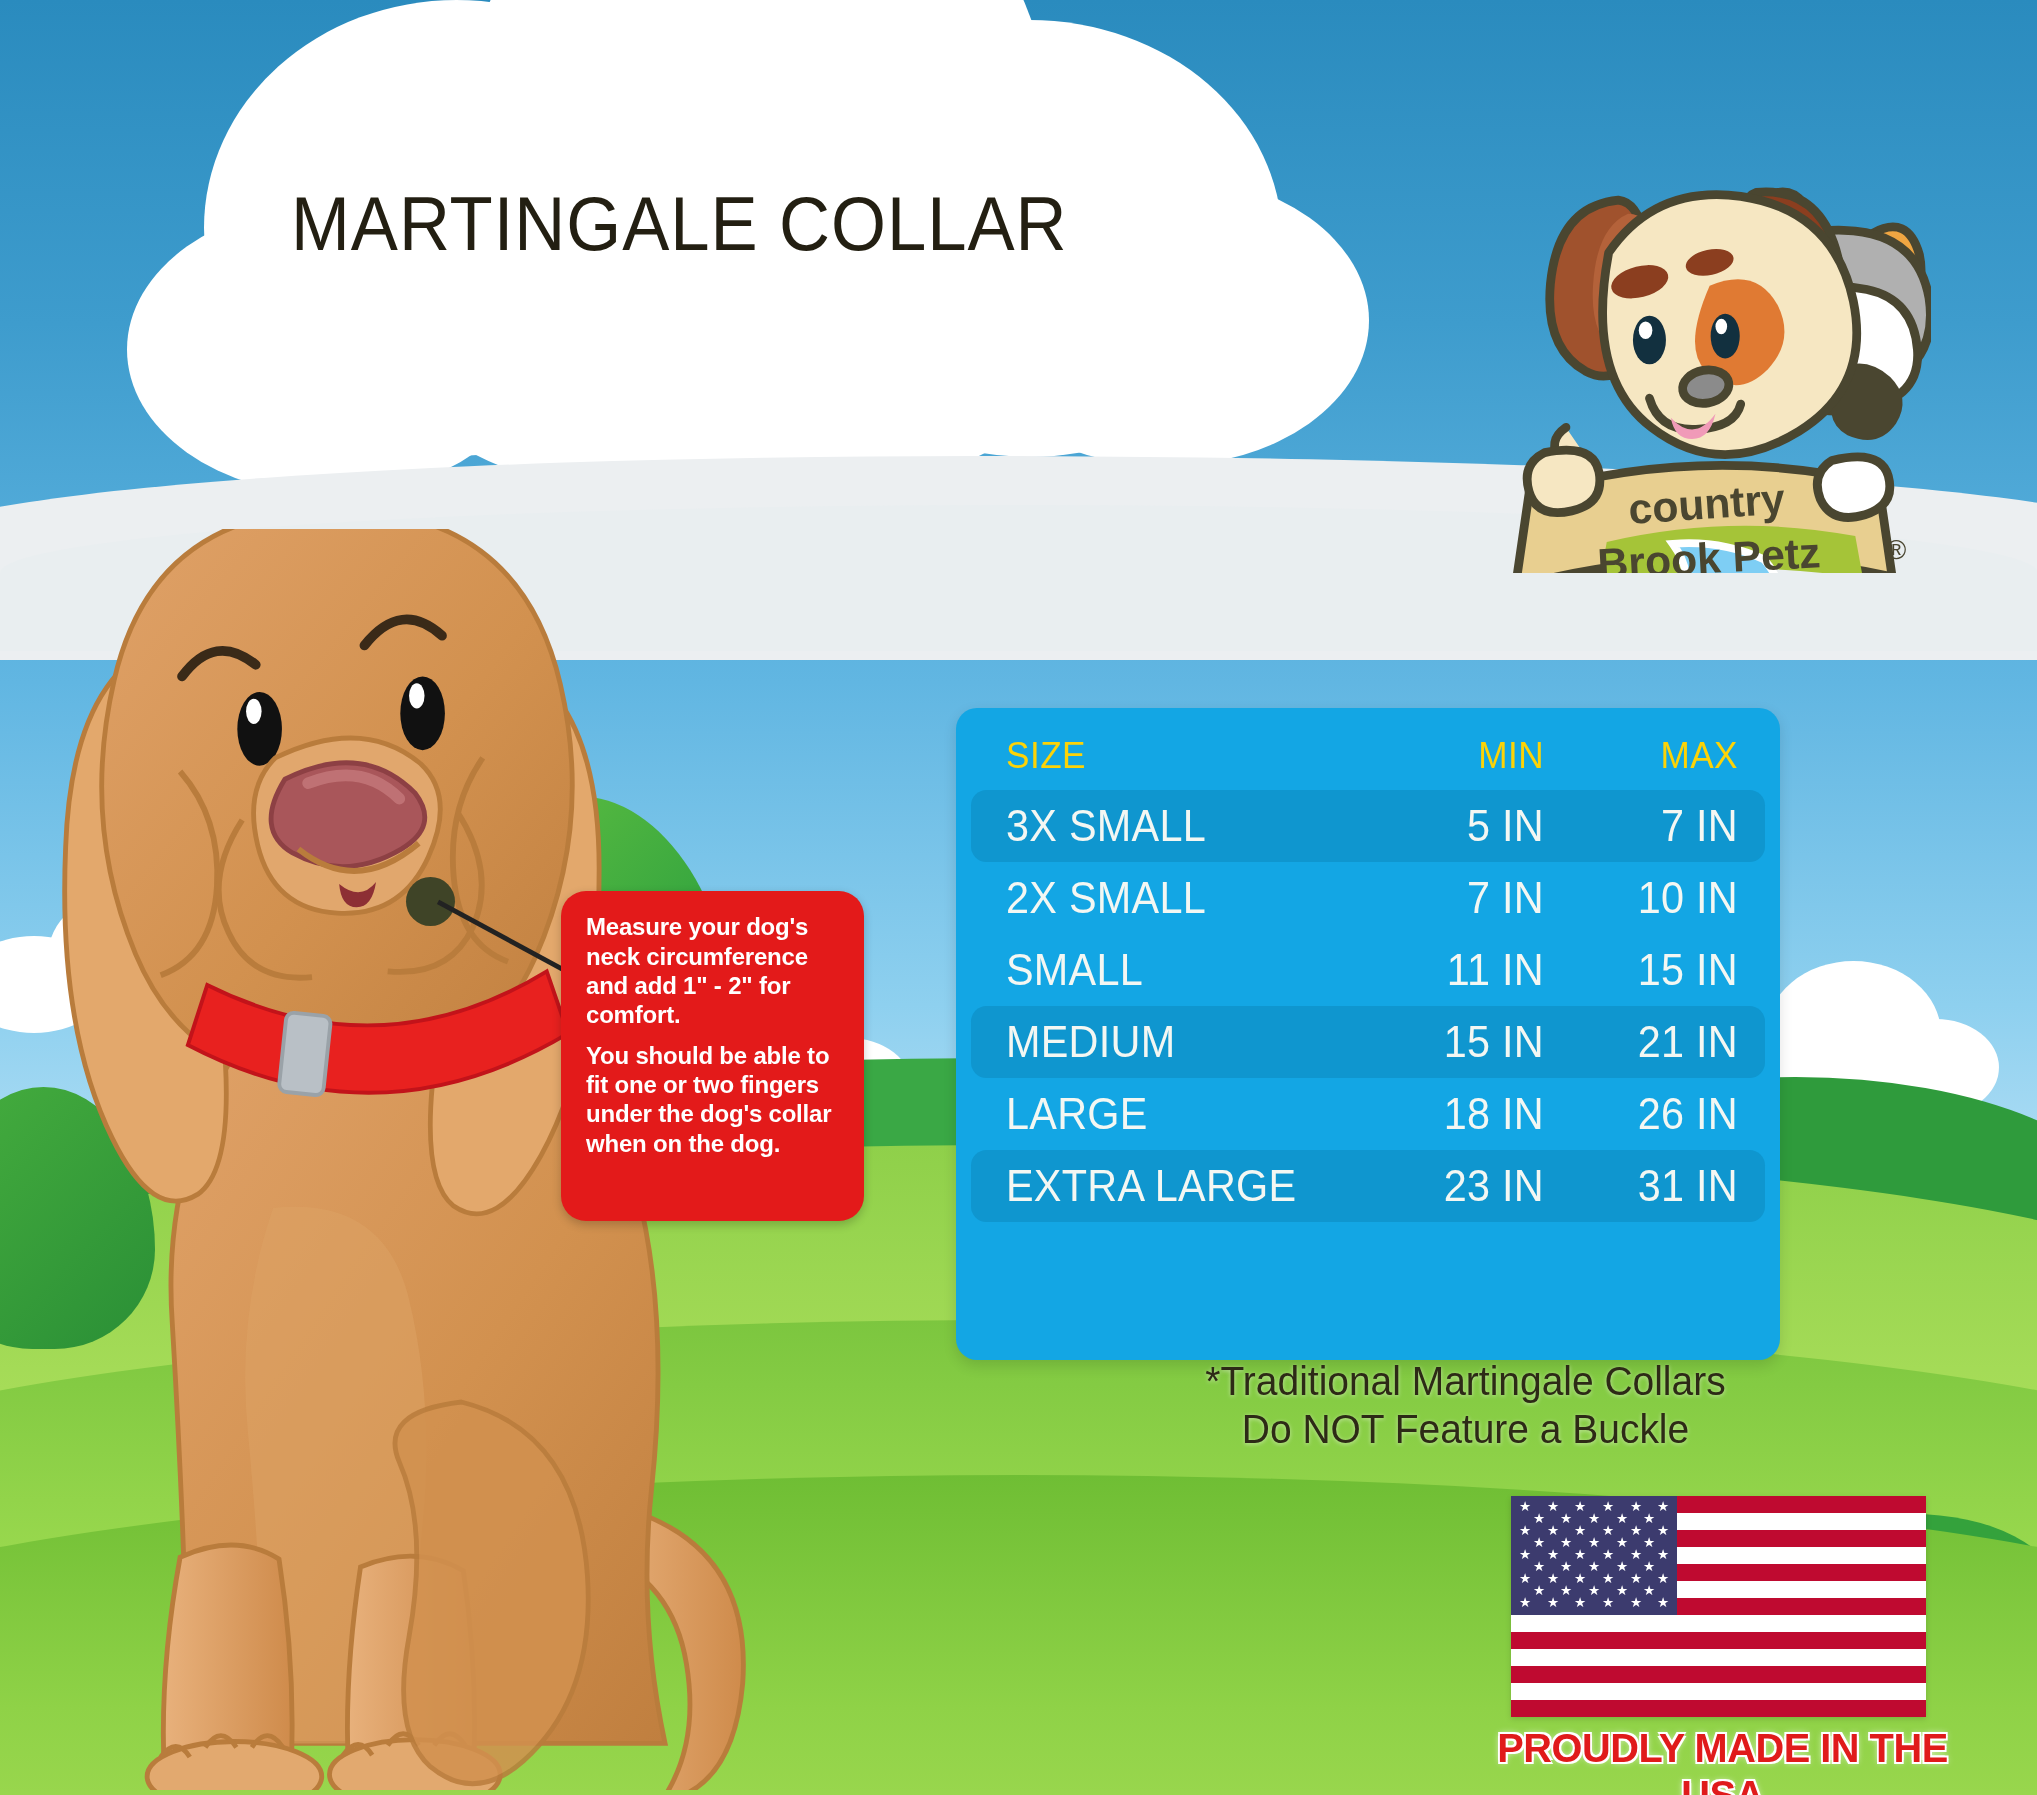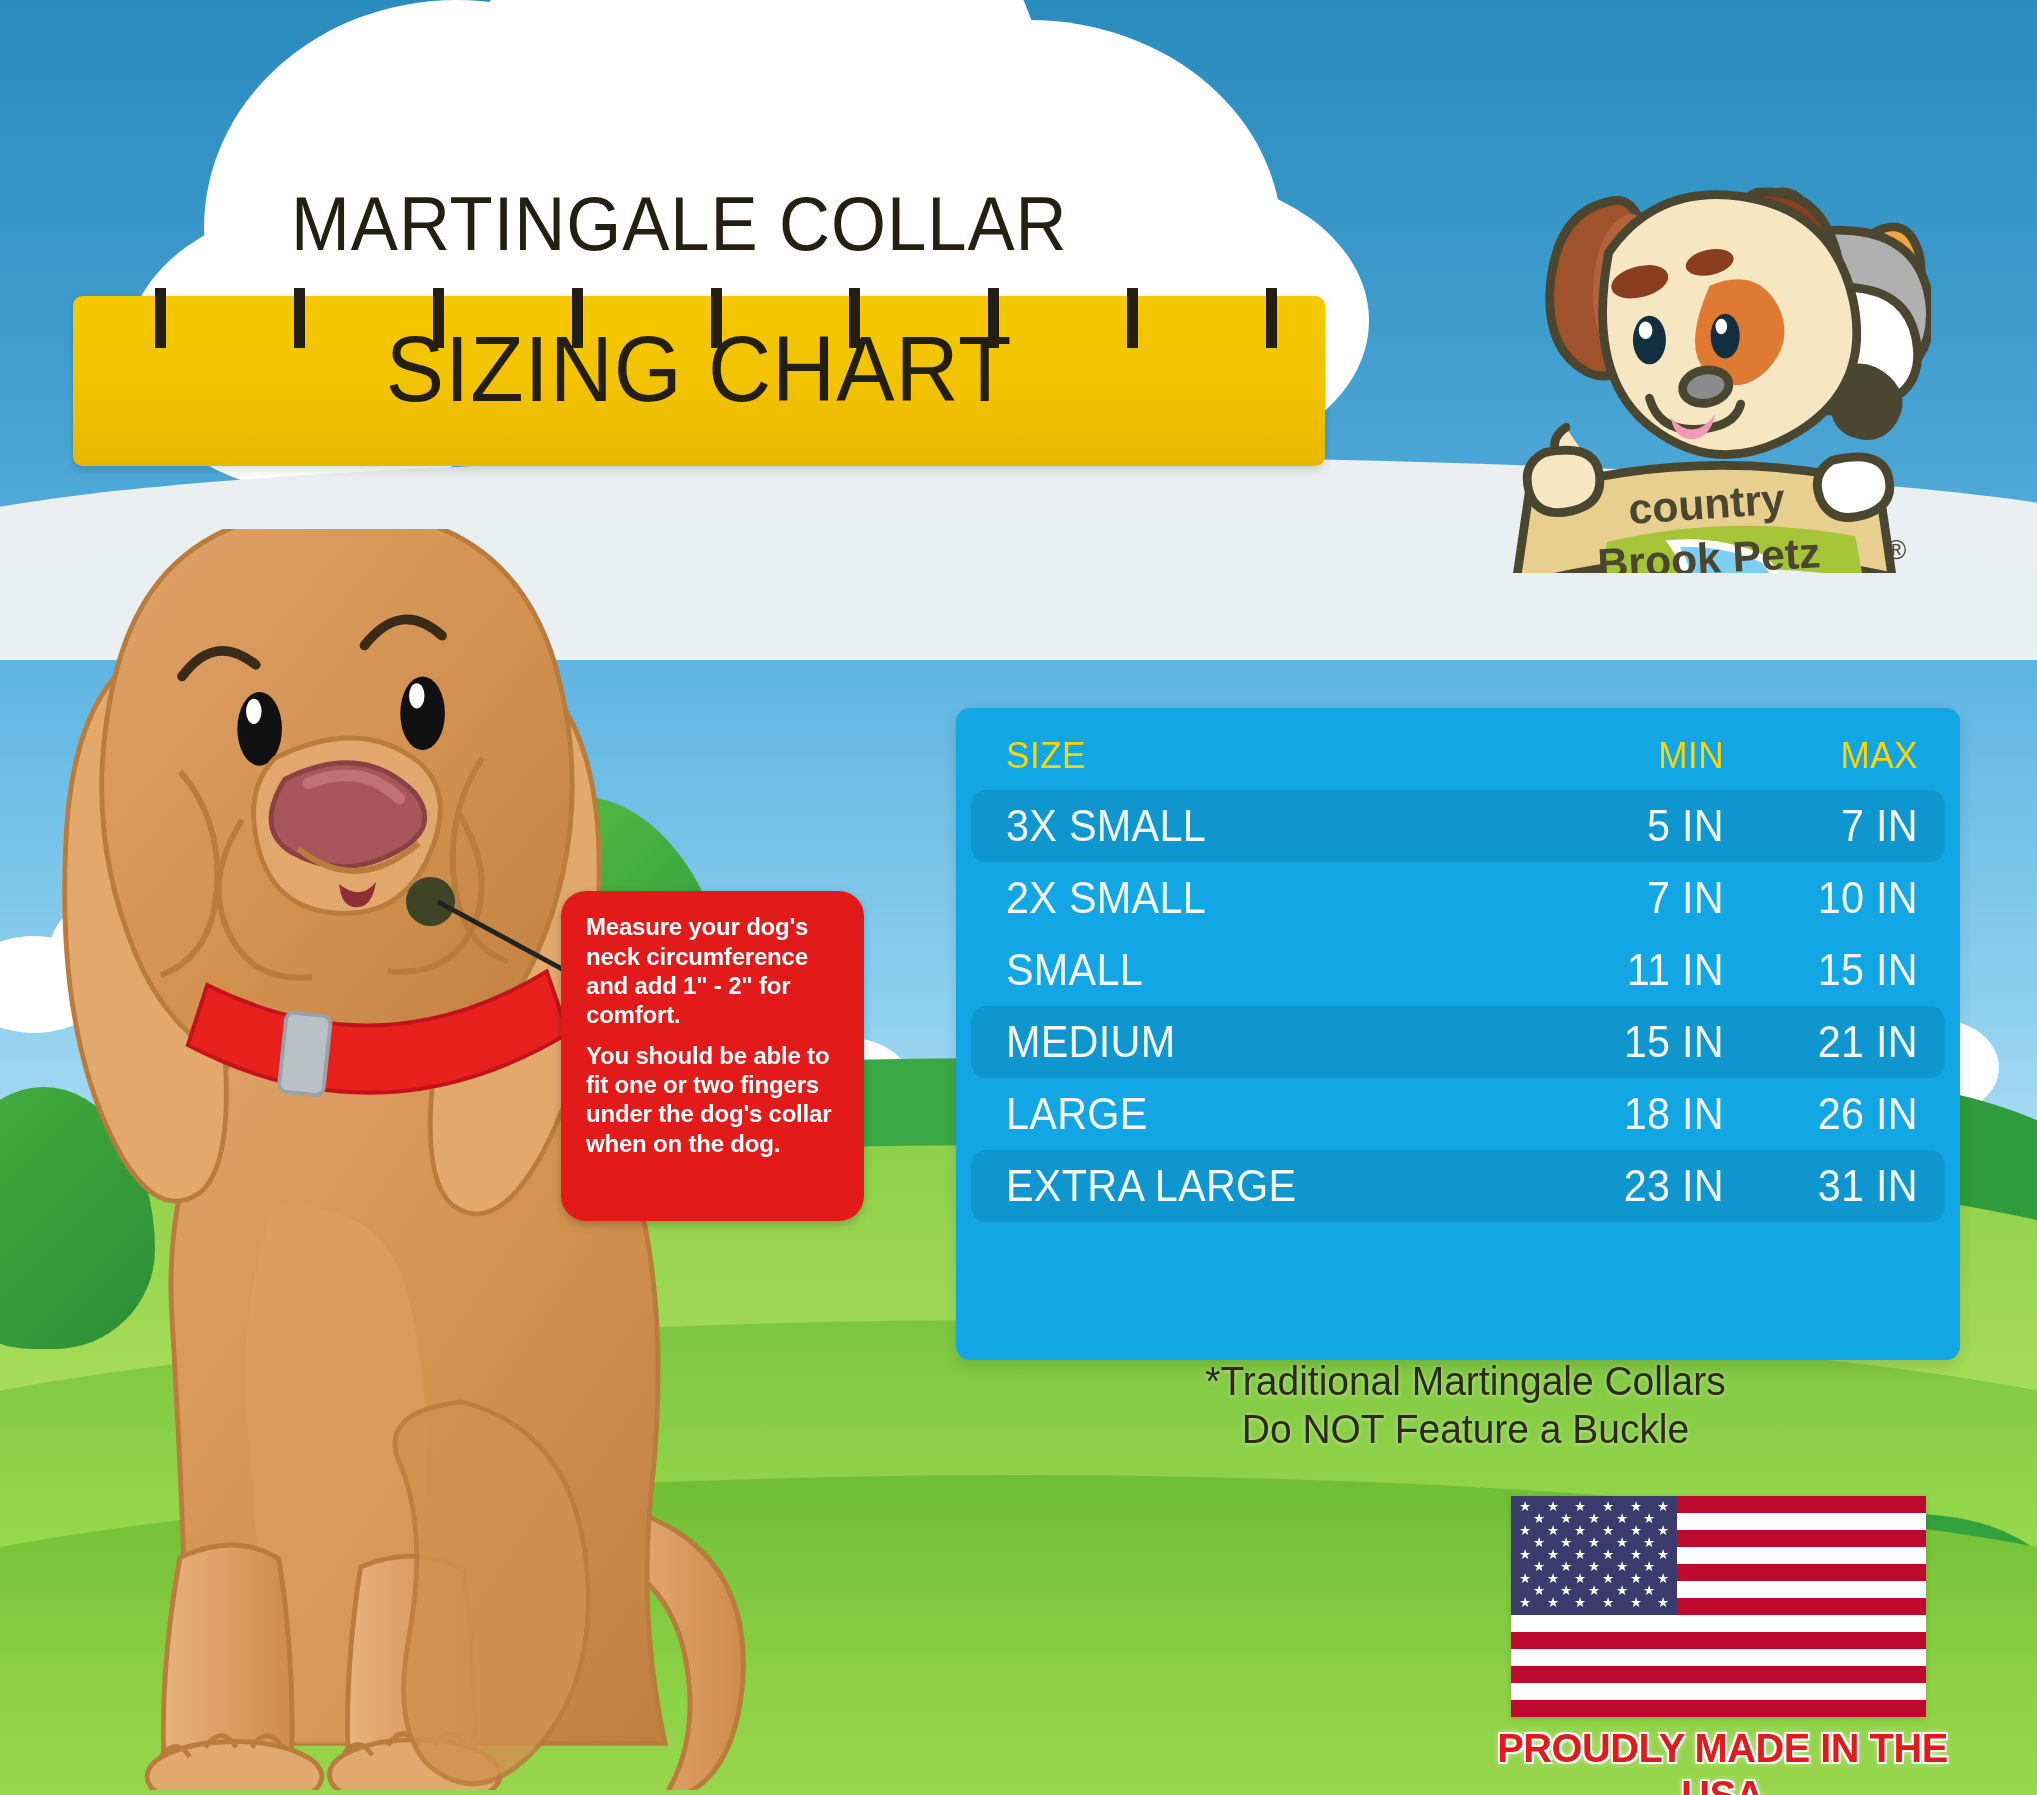--- a/index.html
+++ b/index.html
@@ -143,22 +143,22 @@
     letter-spacing:-0.5px;
   }
   .callout p{
     margin:0 0 11.6px 0;font-size:24px;line-height:1.22;font-weight:700;
     letter-spacing:-0.2px;
   }
   .callout p:last-child{margin-bottom:17px;}
 
   
   .table-panel{
-    position:absolute;left:956px;top:708px;width:1004px;height:652px;
-    background:#13a6e4;border-radius:14px;
+    position:absolute;left:956px;top:708px;width:824px;height:652px;
+    background:#13a6e4;border-radius:21px;
     box-shadow:0 5.8px 13.6px rgba(0,0,0,.12);
   }
   .tbl{position:absolute;left:14.6px;right:14.6px;top:13.6px;}
   .trow{
     position:relative;height:72px;display:flex;align-items:center;
     border-radius:15.5px;padding:0 27px 0 35px;box-sizing:border-box;
   }
   .trow.alt{background:#0f96cf;}
   .trow.head{height:68px;}
   .c-size{flex:1 1 auto;text-align:left;}
@@ -254,34 +254,20 @@
   <div class="tree-behind-dog"></div>
   <div class="tree-behind-dog2"></div>
   <div class="grass-mid"></div>
   <div class="tree-left"></div>
   <div class="grass-near"></div>
   <div class="bush" style="left:1766px;top:1514px;width:291px;height:126px;background:#34a23c"></div>
   <div class="grass-front"></div>
 
   <div class="title-top">MARTINGALE COLLAR</div>
 
-  <div class="ruler">
-    <div class="ticks">
-      <b style="left:82px"></b>
-        <b style="left:221px"></b>
-        <b style="left:360px"></b>
-      <b style="left:499px"></b>
-        <b style="left:638px"></b>
-        <b style="left:776px"></b>
-      <b style="left:915px"></b>
-        <b style="left:1054px"></b>
-        <b style="left:1193px"></b>
-    </div>
-    <div class="ruler-title">SIZING CHART</div>
-  </div>
 
   <div class="logo">
     <svg viewBox="0 0 480 480" xmlns="http://www.w3.org/2000/svg">
       <g stroke="#4a4630" stroke-width="9" stroke-linejoin="round" stroke-linecap="round">
 
         <path d="M300 150 q-10 -55 22 -62 q30 -5 40 48 z" fill="#9b9b9b"></path>
         <path d="M420 130 q36 -20 48 22 q10 44 -36 90 q-30 22 -44 -8 z" fill="#f0a642"></path>
         <path d="M395 155 q20 -10 26 14 q6 26 -20 52 q-16 12 -22 -6 z" fill="#f6c6a0" stroke="none"></path>
         <path d="M286 175 q34 -50 104 -48 q76 2 88 70 q10 66 -52 92 q-70 28 -124 -16 q-38 -32 -16 -98z" fill="#b0b0b0"></path>
         <path d="M318 212 q38 -36 96 -24 q48 10 52 62 q4 52 -62 62 q-64 8 -92 -34 q-18 -28 6 -66z" fill="#ffffff"></path>

